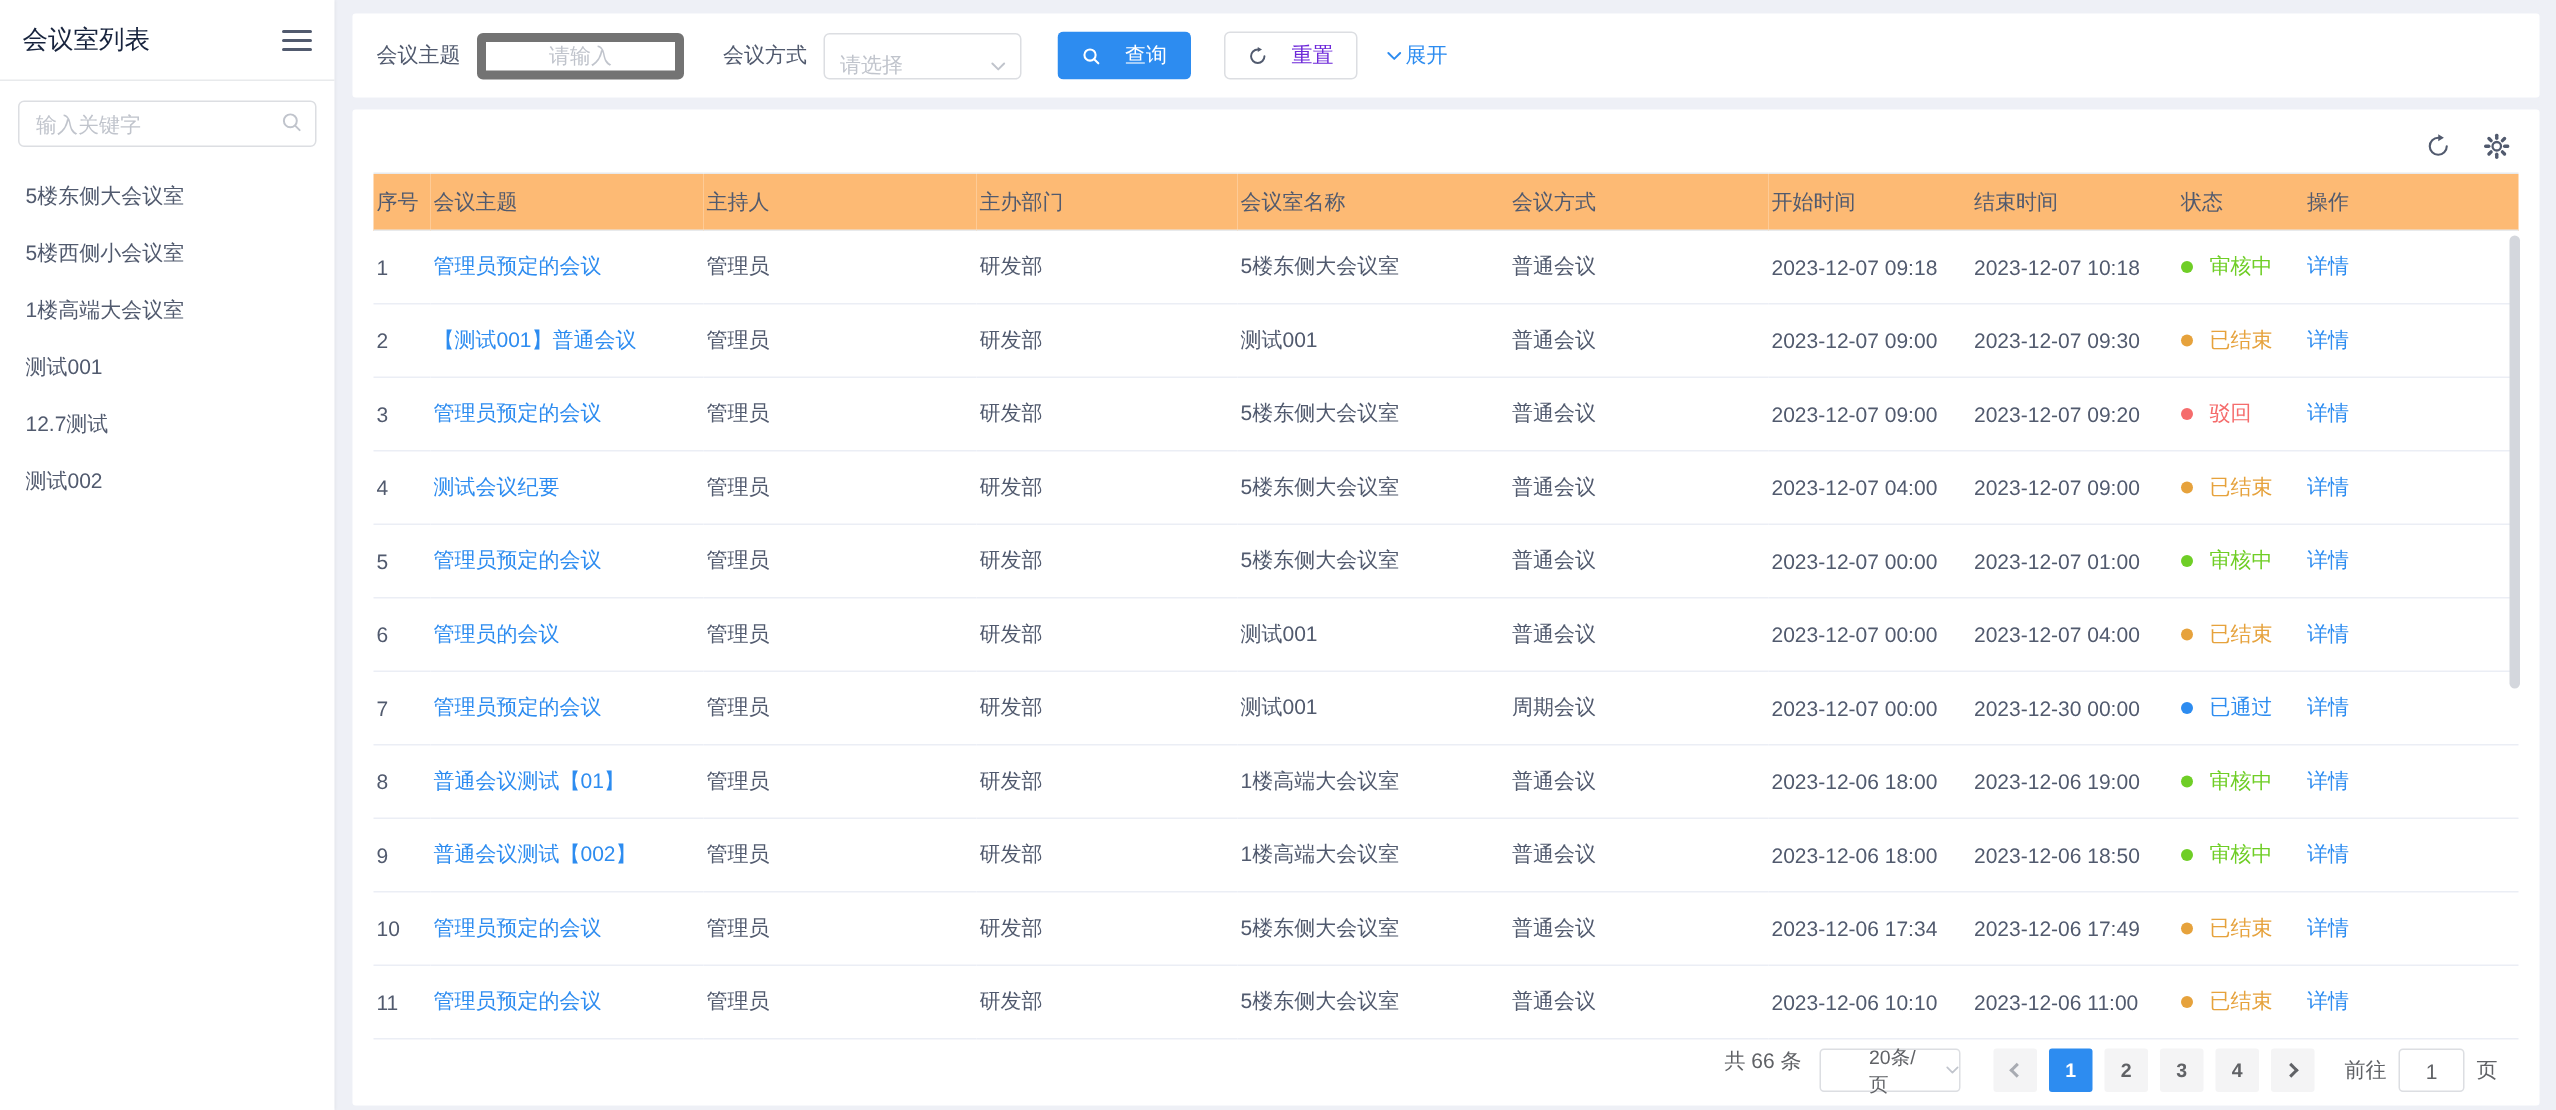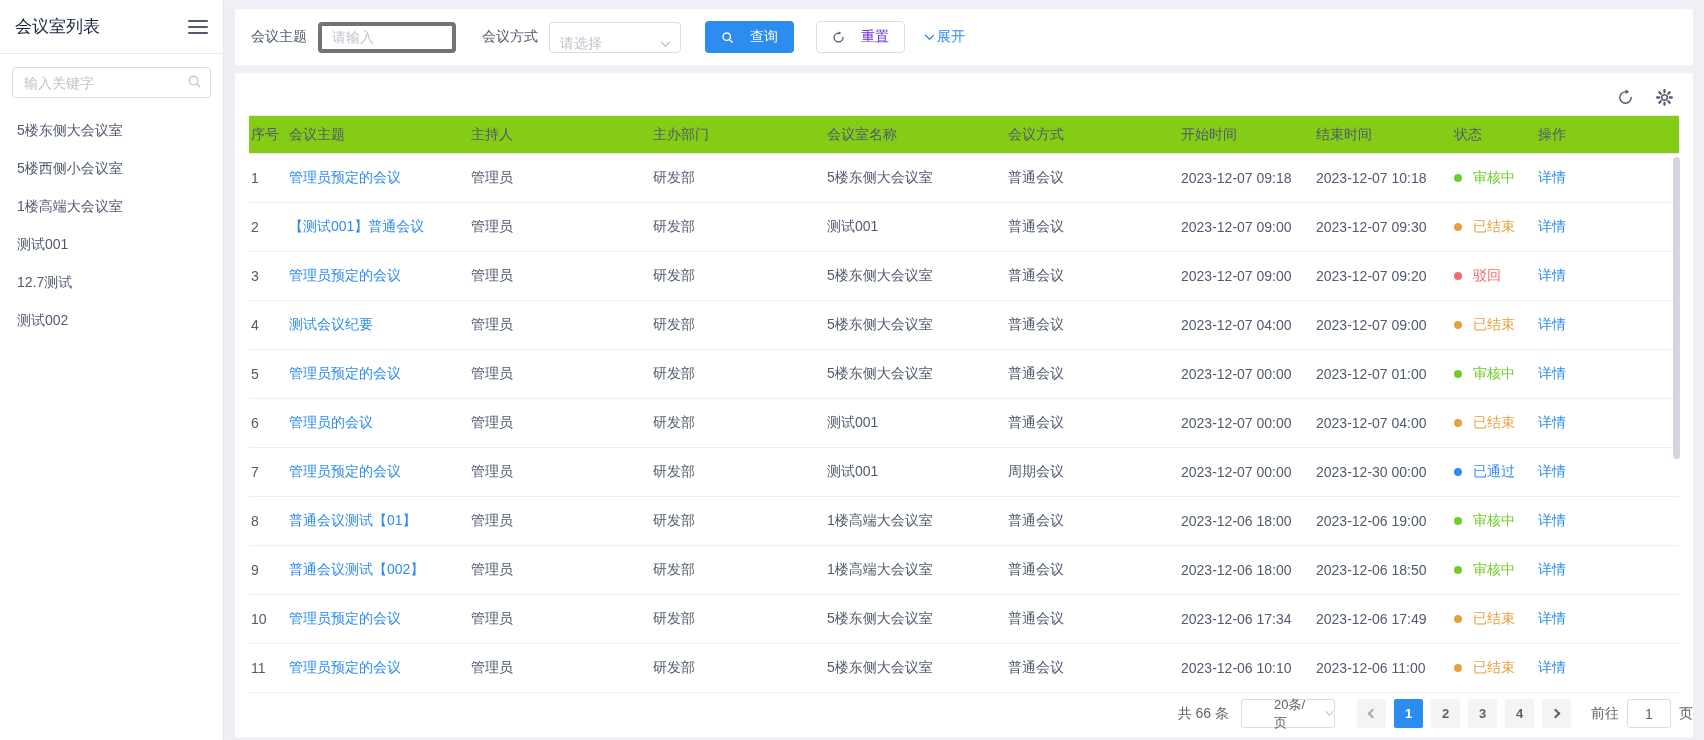--- a/index.html
+++ b/index.html
@@ -33,22 +33,22 @@
   .room-list { padding-top:6px; }
   .room-item { padding:10px 17px; font-size:14px; color:#515a6e; cursor:pointer; }
   
   .main { position:absolute; left:235px; top:0; width:1458px; }
   .card { background:#fff; border-radius:2px; }
   .filter-card {
     margin-top:9px; height:56px; display:flex; align-items:center; padding:0 16px;
   }
   .f-label { font-size:14px; color:#515a6e; margin-right:11px; }
   .f-input {
-    width:138px; height:31px; border:4px solid #737373; border-radius:4px;
-    padding:0 10px; font-size:14px; color:#515a6e; outline:none; font-family:inherit;
+    width:138px; height:31px; border:6px solid #737373; border-radius:4px;
+    padding:0 10px; font-size:14px; color:#515a6e; outline:none; font-family:inherit;text-align:center;
   }
   .f-input::placeholder { color:#c0c4cc; }
   .f-label2 { margin-left:26px; }
   .f-select {
     width:132px; height:31px; border:1px solid #dcdee2; border-radius:4px;
     display:flex; align-items:center; justify-content:space-between;
     padding:14px 9px 0 10px; color:#c0c4cc; cursor:pointer; background:#fff;
   }
   .btn {
     height:32px; border-radius:4px; display:inline-flex; align-items:center;
@@ -59,38 +59,38 @@
   .btn-plain { background:#fff; border-color:#dcdee2; color:#6d28d9; margin-left:22px; }
   .expand-link { margin-left:19px; color:var(--primary); display:inline-flex; align-items:center; gap:2px; cursor:pointer; }
   
   .table-card { margin-top:8px; height:664px; padding:0 14px; position:relative; }
   .toolbar { height:42px; display:flex; align-items:center; justify-content:flex-end; gap:22px; padding:6px 6px 0 0; }
   .tool-icon { cursor:pointer; display:flex; }
   table { width:100%; border-collapse:collapse; table-layout:fixed; }
   thead th {
     height:38px; font-weight:normal; text-align:left; color:#515a6e; font-size:14px;
     border-top:1px solid #e8eaec; border-bottom:1px solid #e8eaec; padding:0 4px 0 2px;
-    background:#84cc16;
+    background:#fdba74;
   }
   tbody td {
     height:49px; border-bottom:1px solid #ebeef5; font-size:14px; color:#515a6e;
     padding:0 4px 0 2px; white-space:nowrap; overflow:hidden;
   }
   a.link { color:var(--primary); text-decoration:none; cursor:pointer; }
   .status { display:inline-flex; align-items:center; gap:11px; }
   .dot { width:8px; height:8px; border-radius:50%; display:inline-block; }
   
   .vscroll {
     position:absolute; right:13px; top:84px; width:7px; height:302px;
     background:#d4d7dd; border-radius:4px; cursor:grab;
   }
   
   .pager {
-    position:absolute; right:0; bottom:9px;
-    display:flex; align-items:center; font-size:13px; color:#606266;
+    position:absolute; right:28px; bottom:9px;
+    display:flex; font-size:13px; color:#606266;
   }
   .pager .total { margin-right:12px; font-size:14px; }
   .size-select {
     width:94px; height:29px; border:1px solid #dcdee2; border-radius:3px;
     display:flex; align-items:center; justify-content:center; gap:10px;
     color:#606266; cursor:pointer; margin-right:18px; background:#fff;padding-left:32px;
   }
   .pg-btn {
     min-width:29px; height:29px; margin:0 4px; background:#f4f4f5; border-radius:2px;
     display:flex; align-items:center; justify-content:center; cursor:pointer;

